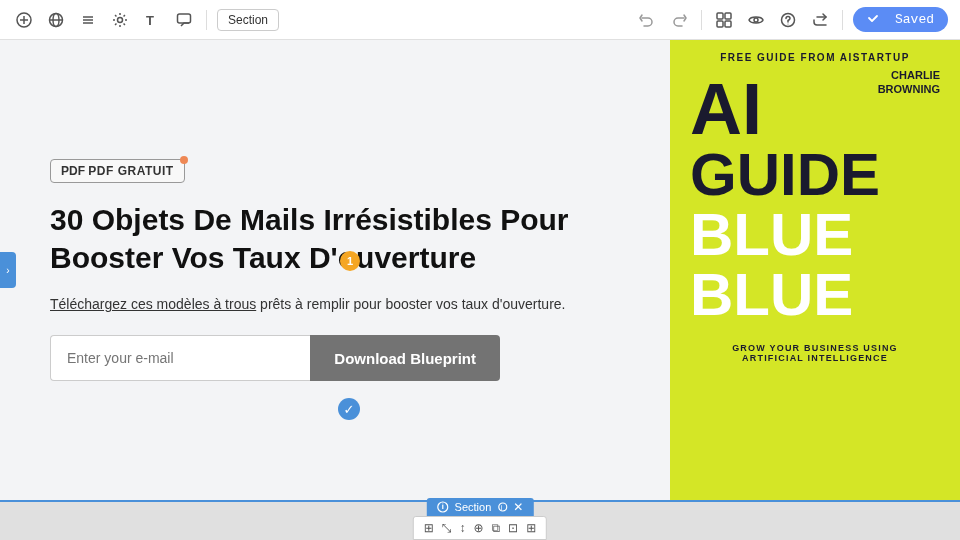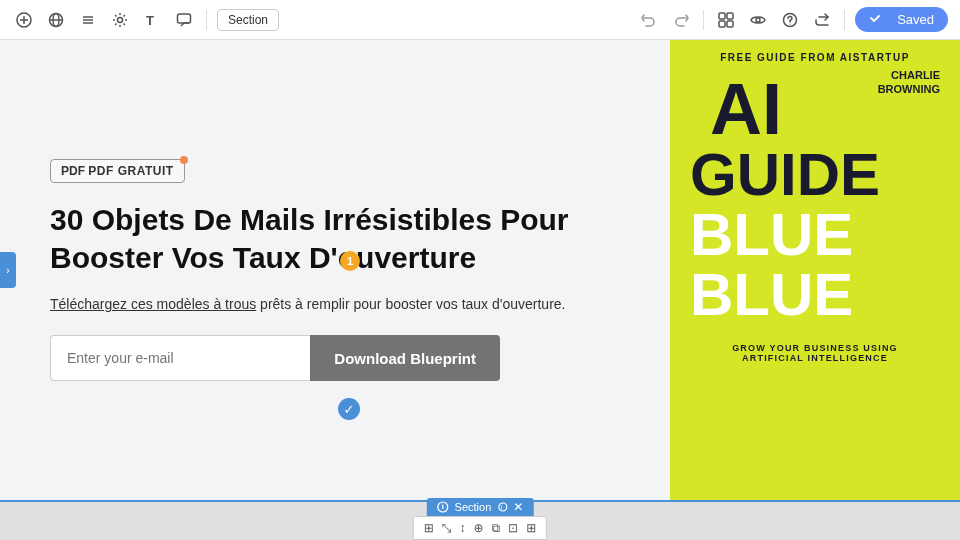--- a/index.html
+++ b/index.html
@@ -36,20 +36,21 @@
     .toolbar-spacer { flex: 1; }
     .saved-btn {
       background: #5b8cf5;
       color: #fff;
       border: none;
       border-radius: 16px;
       padding: 5px 14px;
       font-size: 13px;
       display: flex; align-items: flex-start; gap: 16px;
       cursor: pointer;
+      font-family: Liberation Mono, monospace;
     }
 
     
     .canvas-area {
       width: 960px;
       height: 460px;
       background: #e8e8e8;
       position: relative;
       display: flex;
       align-items: stretch;
@@ -197,21 +198,20 @@
       text-align: center;
       margin-bottom: 10px;
     }
     .book-ai-text {
       font-size: 72px;
       font-weight: 900;
       color: #1a1a2e;
       line-height: 1;
       text-align: left;
       width: 100%;
-      margin-left: 20px;
     }
     .book-author {
       font-size: 11px;
       font-weight: 700;
       color: #1a1a2e;
       text-align: right;
       width: 100%;
       line-height: 1.3;
       margin-top: -5px;
     }

